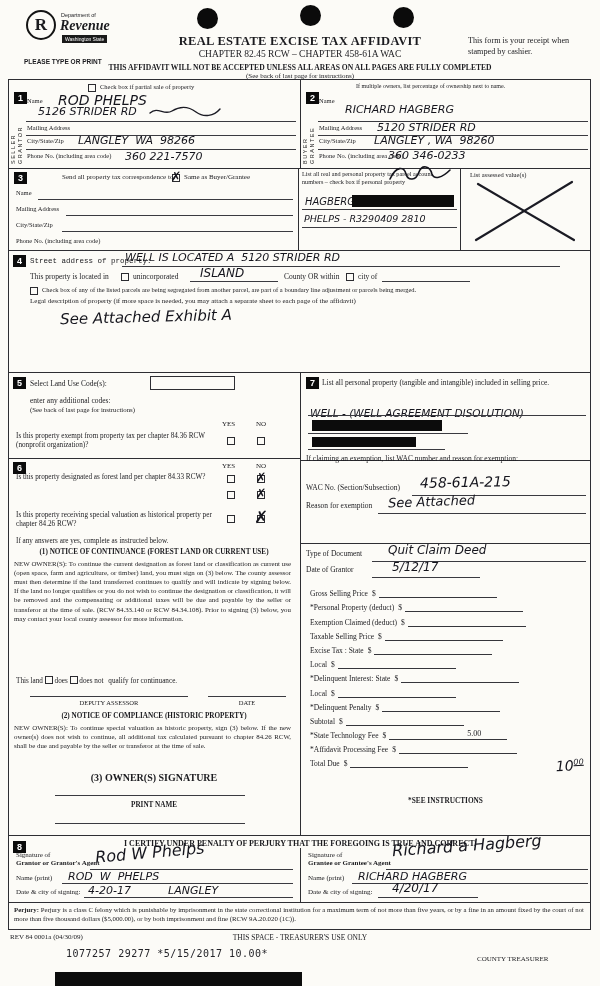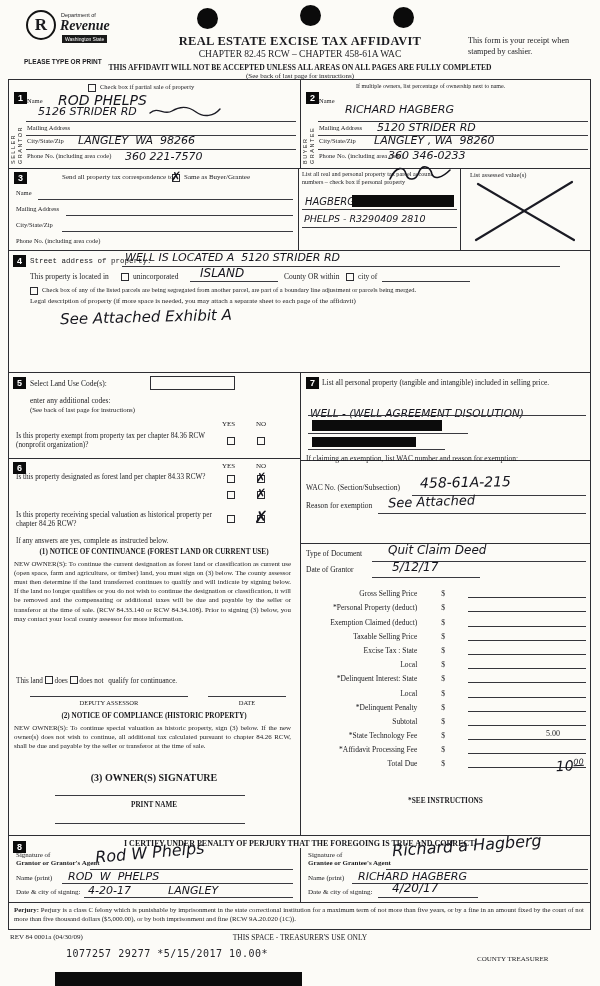--- a/index.html
+++ b/index.html
@@ -15,21 +15,21 @@
   .u{position:absolute;height:0;border-bottom:1px solid #3a3a40;}
   .numbox{position:absolute;width:13px;height:12px;background:#0b0b0b;color:#fff;display:flex;align-items:center;justify-content:center;font:bold 9px "Liberation Sans",sans-serif;}
   .cb{width:8px;height:8px;border:1px solid #2b2b30;display:inline-block;position:relative;vertical-align:-1px;background:transparent;}
   .cb.absb{position:absolute;}
   .cb.checked::before{content:"✗";position:absolute;left:-2.5px;top:-6px;font:italic 13px "DejaVu Sans",sans-serif;color:#16161e;}
   .cb.checked.big::before{font-size:17px;left:-4px;top:-9px;}
   .hw{font-family:"DejaVu Sans",sans-serif;font-style:italic;color:#15151d;white-space:pre;}
   .sideLabel{position:absolute;display:flex;gap:1px;}
   .sideLabel span{writing-mode:vertical-rl;transform:rotate(180deg);font:5.5px "Liberation Sans",sans-serif;letter-spacing:1.5px;color:#222;}
   .mrows{position:absolute;display:flex;flex-direction:column;}
-  .mrow{display:flex;justify-content:flex-end;align-items:flex-end;height:14.2px;gap:20px;}
+  .mrow{display:flex;align-items:flex-end;height:14.2px;}
   .mlabel{font-size:7.5px;}
   .mcur{font-size:7.5px;margin-left:4px;}
   .mval{width:118px;margin-left:3px;border-bottom:1px solid #35353b;font-size:8px;text-align:right;padding-right:26px;line-height:11px;height:12px;}
   .redact{position:absolute;background:#0c0c0c;}
   .just{text-align:justify;}
 </style>
 </head>
 <body>
 
 <div class="sheet">

